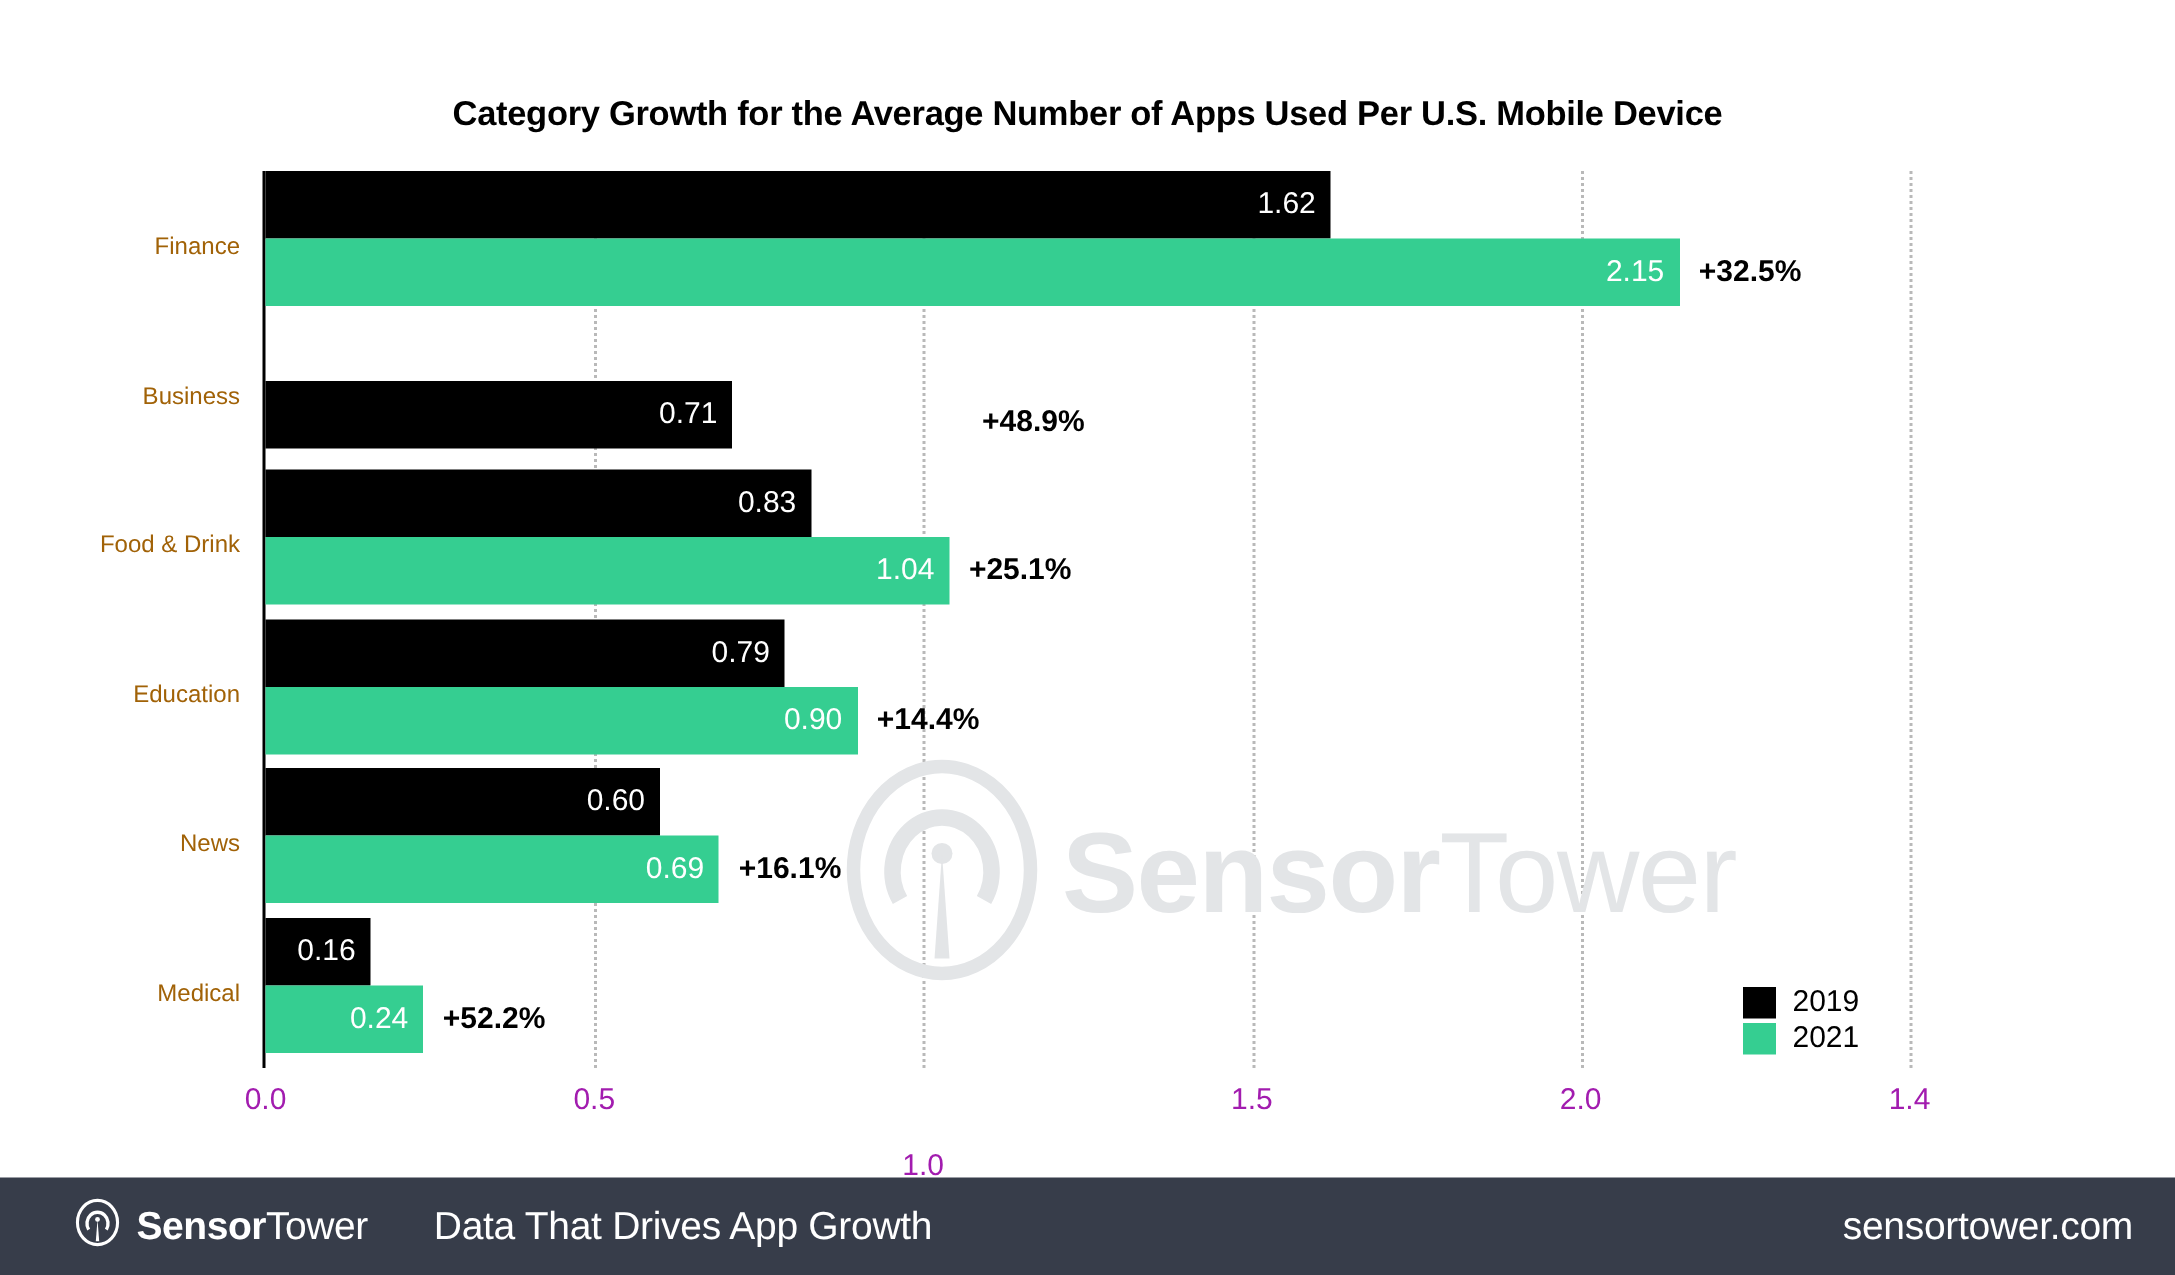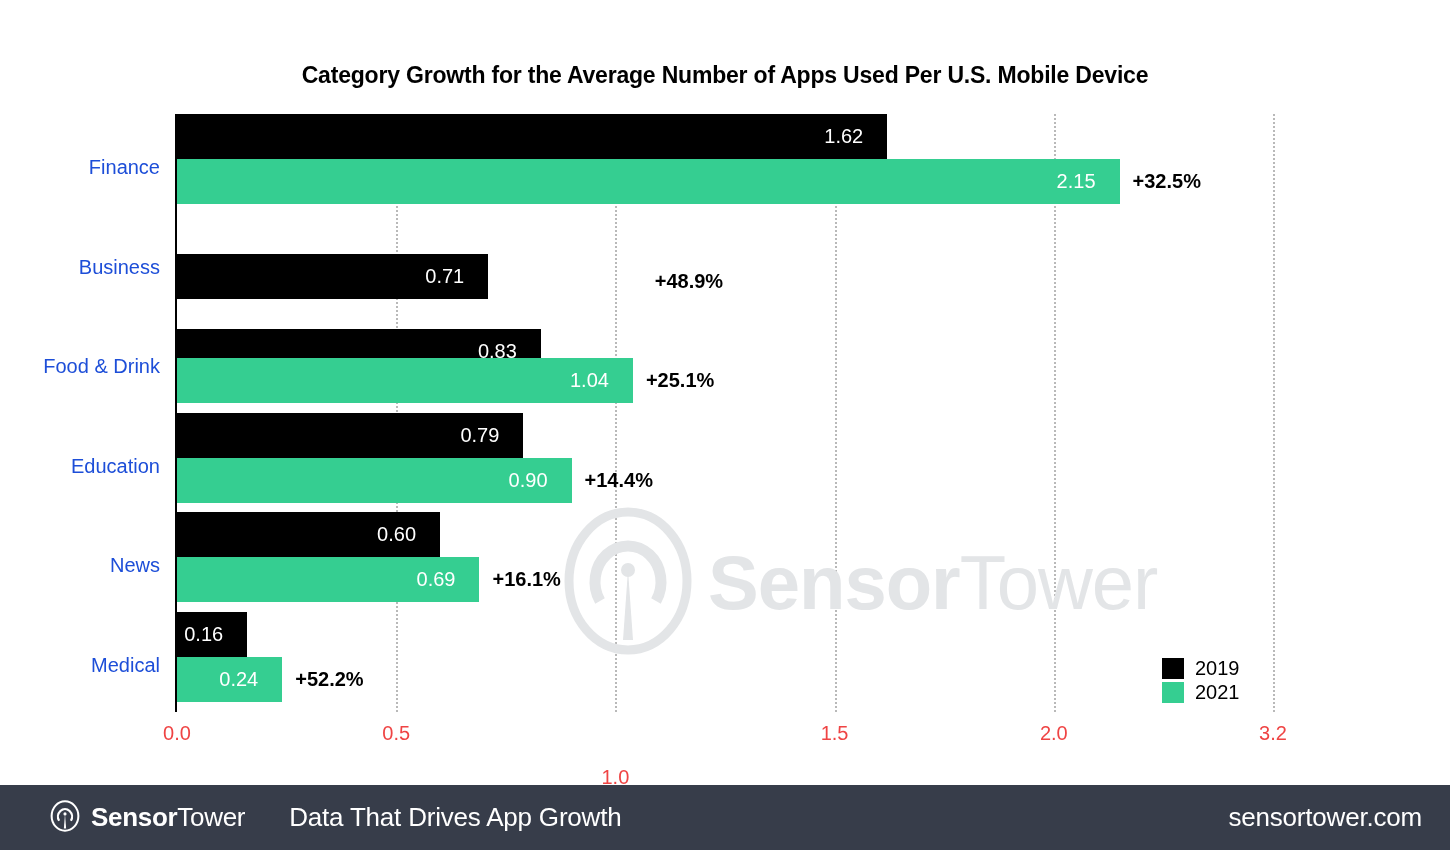--- a/index.html
+++ b/index.html
@@ -82,21 +82,21 @@
     justify-content: flex-end;
   }
 
   .bar-2019 { background: #000000; }
   .bar-2021 { background: #35ce91; }
 
   .bar-value {
     color: #ffffff;
     font-size: 20px;
     font-weight: normal;
-    padding-right: 24px;
+    padding-right: 10px;
     white-space: nowrap;
     text-align: right;
   }
 
   .growth-label {
     position: absolute;
     top: 0;
     height: 45px;
     display: flex;
     align-items: center;
@@ -106,22 +106,22 @@
     white-space: nowrap;
     padding-left: 13px;
   }
 
   
   .cat-label {
     position: absolute;
     right: 0;
     width: 160px;
     text-align: right;
-    font-size: 20px;
-    color: #1d4ed8;
+    font-size: 16px;
+    color: #a16207;
     white-space: nowrap;
   }
 
   #ylabels {
     position: absolute;
     left: 0;
     top: 114px;
     width: 160px;
     height: 598px;
   }
@@ -133,21 +133,21 @@
     top: 722px;
     width: 1096px;
     height: 30px;
   }
 
   .xtick {
     position: absolute;
     top: 0;
     transform: translateX(-50%);
     font-size: 20px;
-    color: #ef4444;
+    color: #a21caf;
     white-space: nowrap;
   }
 
   
   #legend {
     position: absolute;
     left: 1162px;
     top: 658px;
     display: flex;
     flex-direction: column;
@@ -283,21 +283,21 @@
             <div class="bar bar-2019" style="width: 311.264px; margin-top: 40px;">
               <span class="bar-value">0.71</span>
             </div>
           </div>
           <div class="bar-row">
             <div class="growth-label" style="left: 464.704px;">+48.9%</div>
           </div>
         </div>
         <div class="cat-group" style="top: 199.2px;">
           <div class="bar-row">
-            <div class="bar bar-2019" style="width: 363.872px; margin-top: 16px;">
+            <div class="bar bar-2019" style="width: 363.872px;">
               <span class="bar-value">0.83</span>
             </div>
           </div>
           <div class="bar-row">
             <div class="bar bar-2021" style="width: 455.936px;">
               <span class="bar-value">1.04</span>
             </div>
             <div class="growth-label" style="left: 455.936px;">+25.1%</div>
           </div>
         </div>
@@ -342,21 +342,21 @@
         </div>
       </div>
   </div>
 
   <div id="xticks">
       <div class="xtick" style="left: 0px;">0.0</div>
       <div class="xtick" style="left: 219.2px;">0.5</div>
       <div class="xtick" style="left: 438.4px; margin-top: 44px;">1.0</div>
       <div class="xtick" style="left: 657.6px;">1.5</div>
       <div class="xtick" style="left: 876.8px;">2.0</div>
-      <div class="xtick" style="left: 1096px;">3.2</div>
+      <div class="xtick" style="left: 1096px;">1.4</div>
     </div>
 
   <div id="legend">
       <div class="legend-item">
         <span class="legend-swatch" style="background: rgb(0, 0, 0);"></span>
         <span class="legend-text">2019</span>
       </div>
       <div class="legend-item">
         <span class="legend-swatch" style="background: rgb(53, 206, 145);"></span>
         <span class="legend-text">2021</span>

